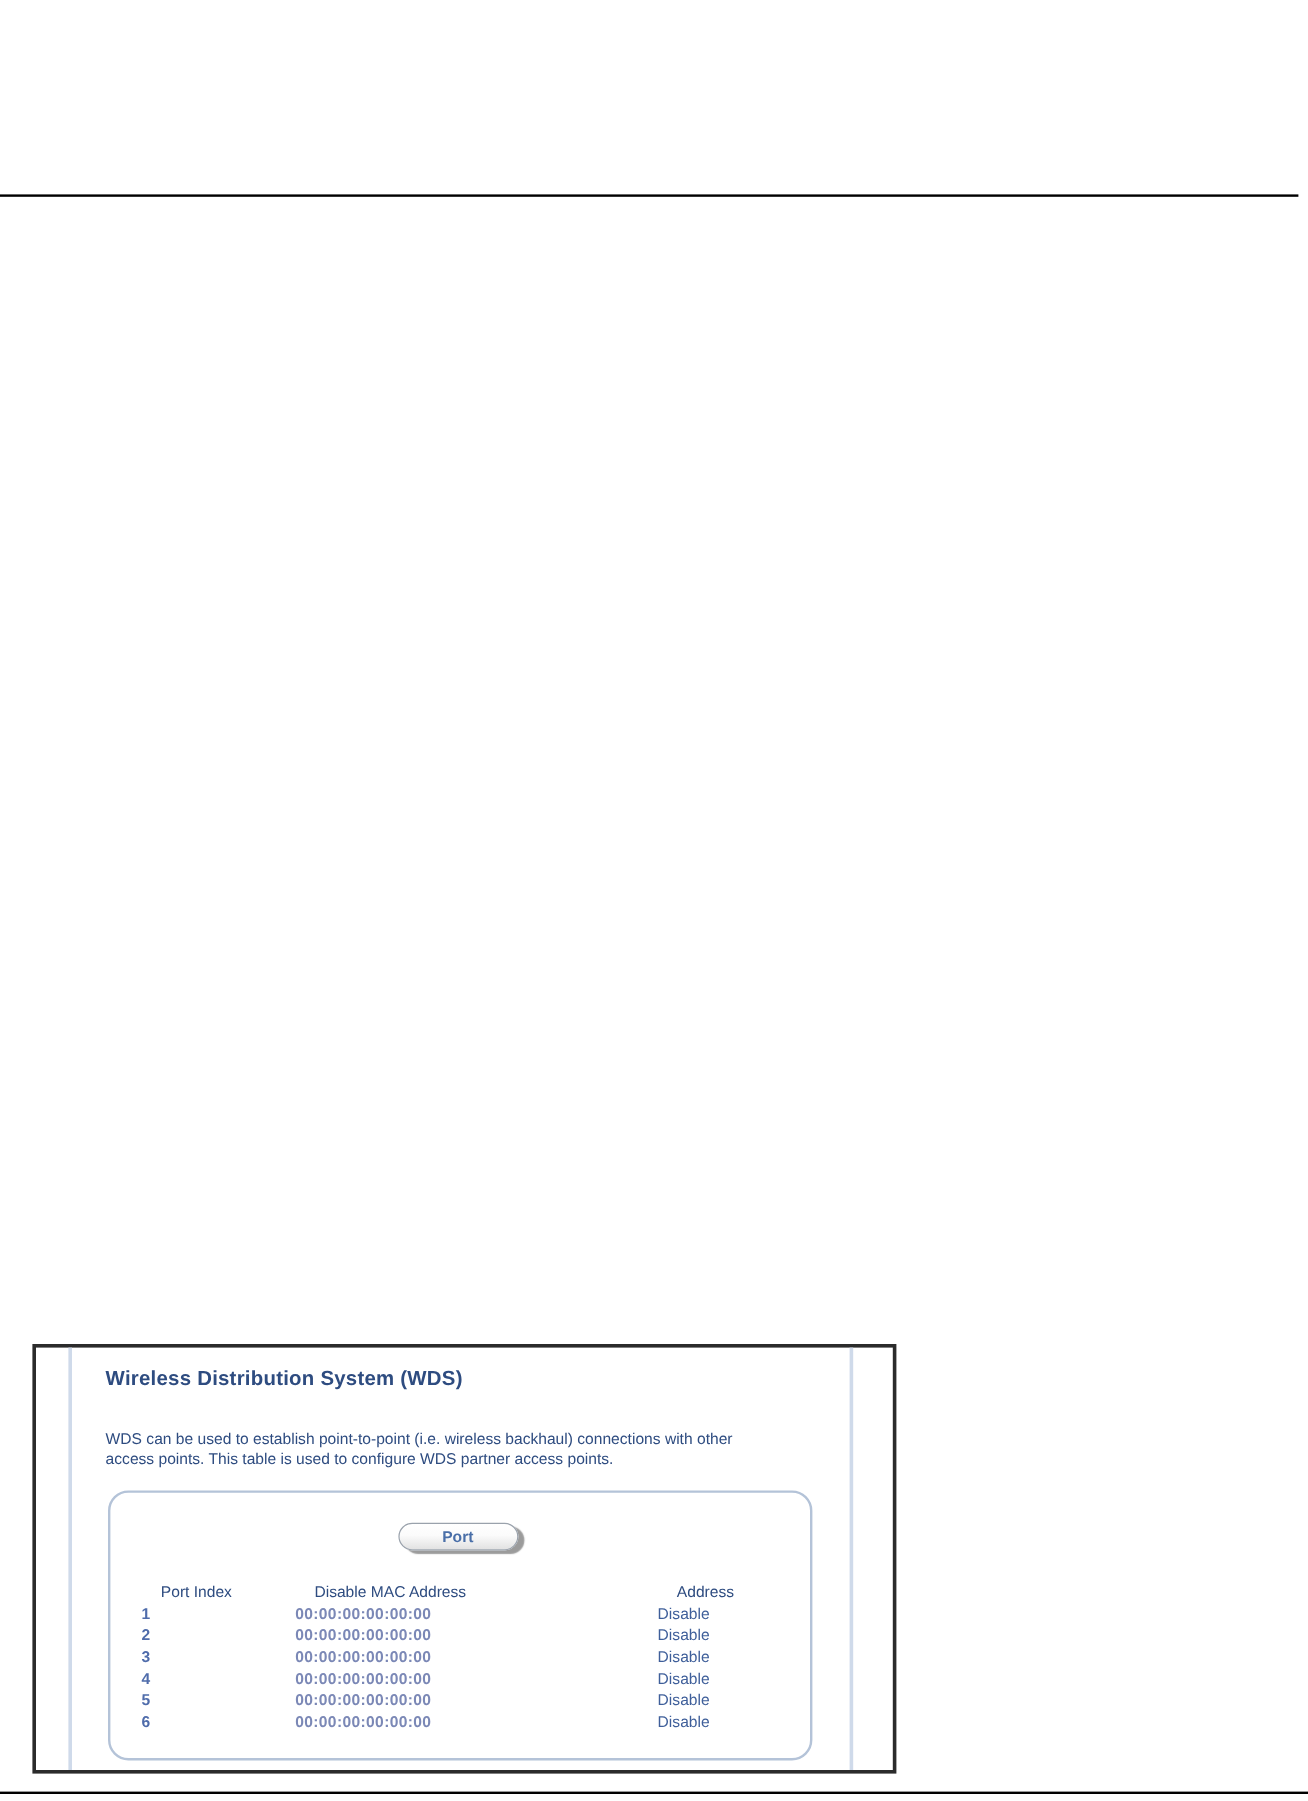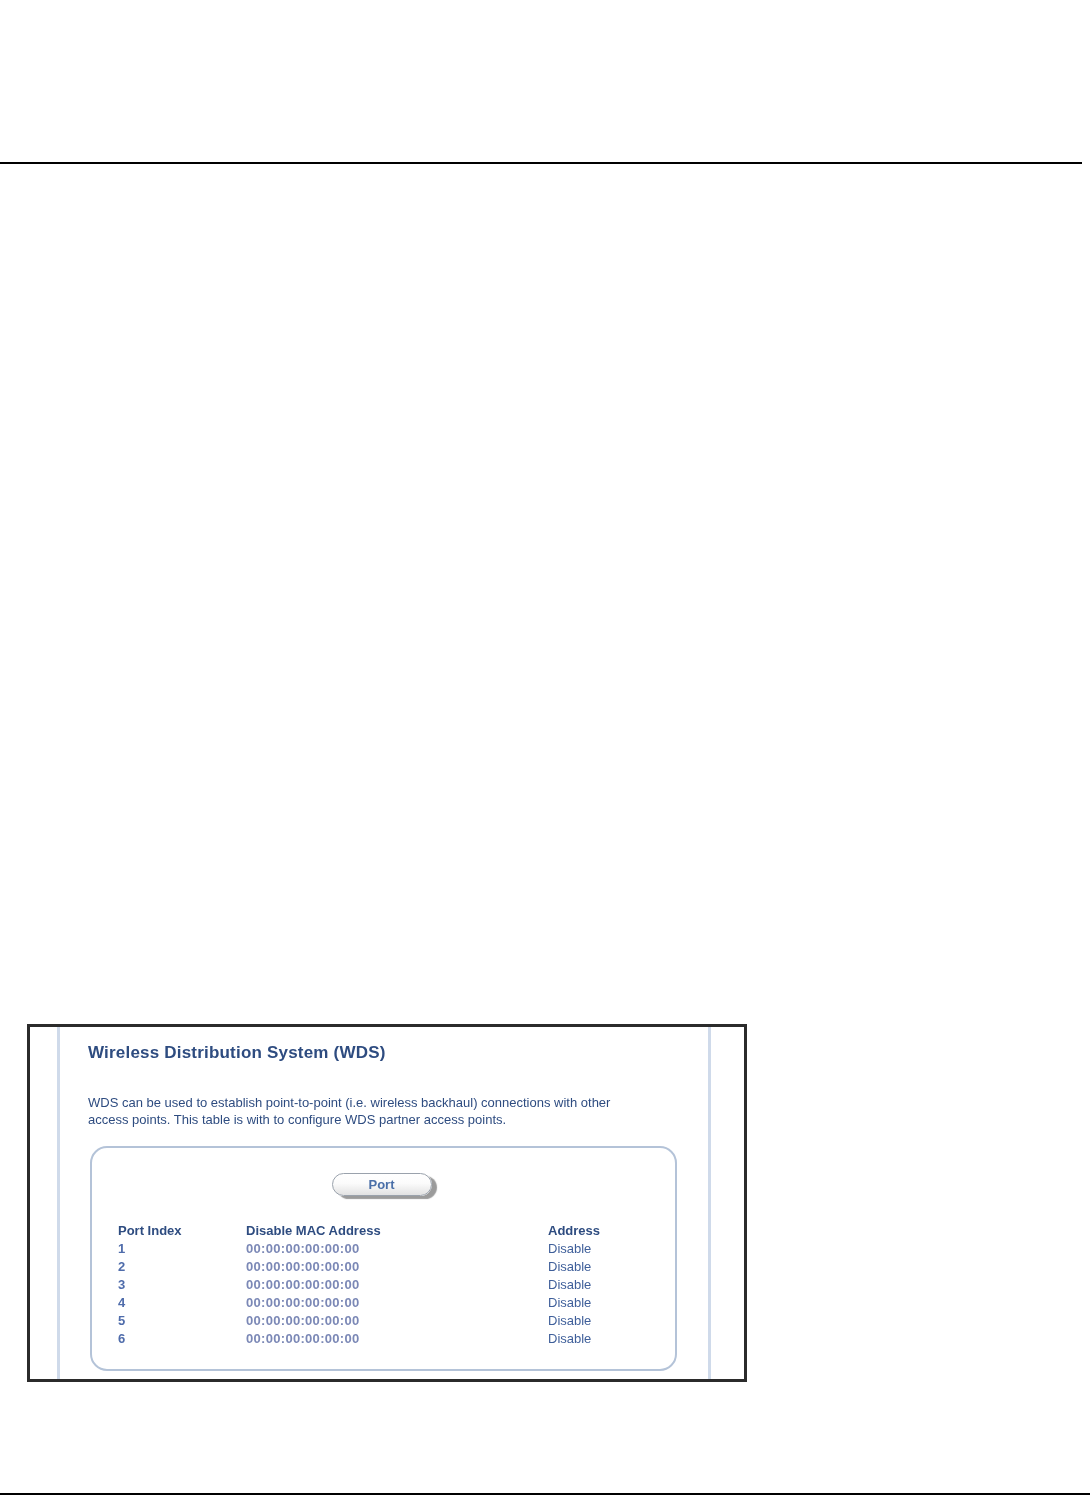--- a/index.html
+++ b/index.html
@@ -12,21 +12,21 @@
   body{
     width:1090px;height:1501px;position:relative;overflow:hidden;
     font-family:"Liberation Sans", sans-serif;
   }
   .rule{position:absolute;background:var(--rule);height:2px;}
   .rule.top{left:0;top:162px;width:1082px;}
   .rule.bottom{left:0;top:1493px;width:1090px;}
 
   
   .figure{
-    position:absolute;left:27px;top:1024px;width:720px;height:358px;
+    position:absolute;left:27px;top:1120px;width:720px;height:358px;
     border:3px solid var(--frame-border);background:#ffffff;
   }
   .frame-line{position:absolute;top:0;bottom:0;width:3px;background:var(--frame-line);}
   .frame-line.left{left:27px;}
   .frame-line.right{left:678px;}
 
   .fig-title{
     position:absolute;left:58px;top:16px;
     font-size:17px;font-weight:bold;color:var(--heading);
     letter-spacing:0.2px;
@@ -51,41 +51,41 @@
     cursor:pointer;display:block;
   }
   .table{
     position:absolute;left:0;top:74px;width:100%;
     font-size:13px;
   }
   .trow{
     display:grid;grid-template-columns:128px 302px auto;
     padding-left:26px;height:18px;line-height:18px;white-space:nowrap;
   }
-  .trow.head span{font-weight:bold;color:var(--heading);}
+  .trow.head span{font-weight:normal;color:var(--heading);margin-left:16px;}
   .cell-idx{font-weight:bold;color:var(--row-index);}
   .cell-mac{font-weight:bold;color:var(--mac);letter-spacing:0.3px;}
   .cell-status{font-weight:normal;color:var(--status);}
 </style>
 </head>
 <body>
 
 <div>
 
   <div class="rule top"></div>
 
   <div class="figure">
     <div class="frame-line left"></div>
     <div class="frame-line right"></div>
 
     <div class="fig-title">Wireless Distribution System (WDS)</div>
 
     <div class="fig-desc">
       <span>WDS can be used to establish point-to-point (i.e. wireless backhaul) connections with other</span><br>
-      <span>access points. This table is with to configure WDS partner access points.</span>
+      <span>access points. This table is used to configure WDS partner access points.</span>
     </div>
 
     <div class="panel">
 
       <button class="edit-btn">Port</button>
 
       <div class="table">
         <div class="trow head">
           <span>Port Index</span>
           <span>Disable MAC Address</span>

